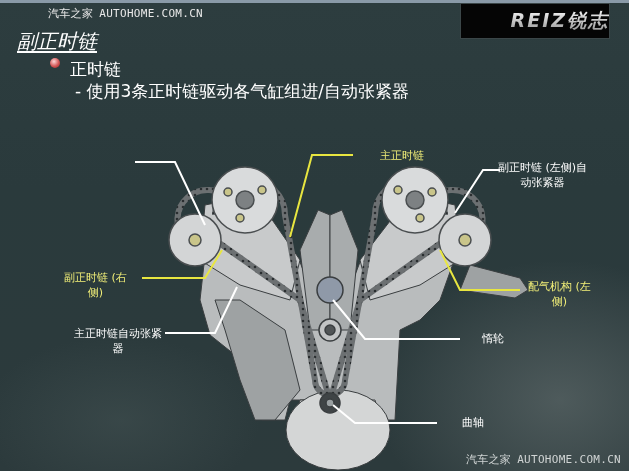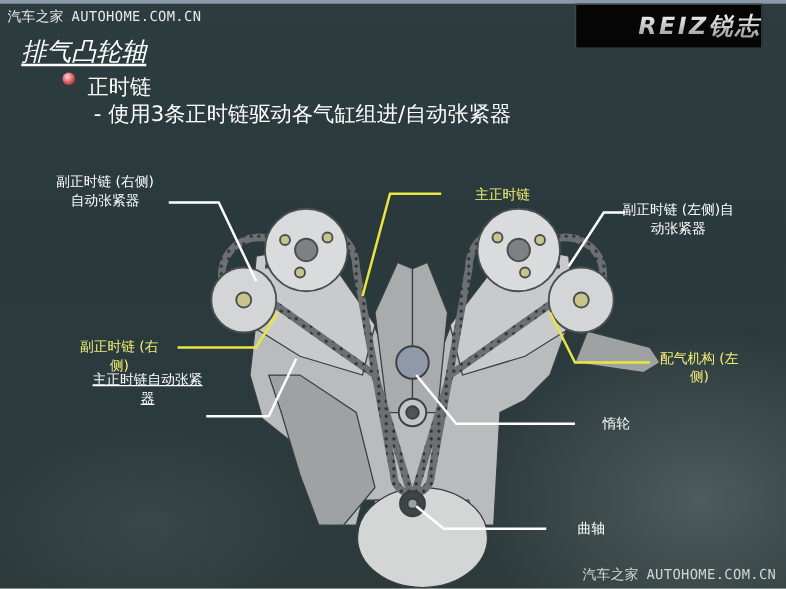--- a/index.html
+++ b/index.html
@@ -9,21 +9,21 @@
       background:
         radial-gradient(ellipse 260px 200px at 560px 400px, rgba(120,130,130,0.45), rgba(0,0,0,0) 70%),
         radial-gradient(ellipse 200px 120px at 120px 420px, rgba(80,95,95,0.35), rgba(0,0,0,0) 70%),
         linear-gradient(180deg,#2d3d3f 0%,#2a3a3c 40%,#2c3a3c 100%);
     }
     .topbar { position:absolute; left:0; top:0; width:629px; height:3px; background:#8a9aa8; }
     .wm { position:absolute; color:#e8e8e8; font-size:11px; letter-spacing:0.3px;
       font-family:"DejaVu Sans Mono","Liberation Mono",monospace; }
     .wm-top { left:6px; top:6px; }
     .wm-bottom { right:8px; bottom:4px; color:#d0d4d4; }
-    .wm .cn { font-family:Liberation Sans, sans-serif; margin-right:6px; }
+    .wm .cn { font-family:Liberation Sans, sans-serif; margin-right:6px;margin-left:42px; }
     .logo { position:absolute; left:460px; top:3px; width:148px; height:34px; background:#050505;
       border:1px solid #3b4648; display:flex; align-items:center; justify-content:flex-end; }
     .logo span { color:#e6e6e6; font-style:italic; font-weight:bold; font-size:19px; letter-spacing:2px;
       font-family:"DejaVu Sans",sans-serif; background:linear-gradient(180deg,#ffffff,#8d8d8d);
       -webkit-background-clip:text; background-clip:text; -webkit-text-fill-color:transparent; }
     .title { position:absolute; left:17px; top:28px; color:#ffffff; font-size:20px; font-style:italic;
       text-decoration:underline; text-underline-offset:3px; }
     .bullet { position:absolute; left:50px; top:58px; display:flex; align-items:flex-start; color:#fff; font-size:17px; }
     .dot { width:10px; height:10px; border-radius:50%; margin-right:10px;
       background:radial-gradient(circle at 40% 35%, #ffd6d6, #d25555 55%, #8a2020); }
@@ -39,21 +39,21 @@
   <div class="topbar"></div>
 
   <div class="wm wm-top">
     <span class="cn">汽车之家</span><span>AUTOHOME.COM.CN</span>
   </div>
 
   <div class="logo">
     <span>REIZ锐志</span>
   </div>
 
-  <div class="title">排气凸轮轴</div>
+  <div class="title">副正时链</div>
 
   <div class="bullet">
     <span class="dot"></span>
     <span>正时链</span>
   </div>
   <div class="sub">- 使用3条正时链驱动各气缸组进/自动张紧器</div>
 
   <svg class="overlay" width="629" height="471">
     <defs>
       <pattern id="chain" width="6" height="6" patternUnits="userSpaceOnUse">
@@ -117,30 +117,28 @@
       <polyline points="353,155 312,155 290,237" stroke="#e8e640"></polyline>
       <polyline points="500,170 483,170 455,213" stroke="#ffffff"></polyline>
       <polyline points="142,278 205,278 222,250" stroke="#e8e640"></polyline>
       <polyline points="520,290 460,290 440,250" stroke="#e8e640"></polyline>
       <polyline points="165,333 215,333 237,287" stroke="#ffffff"></polyline>
       <polyline points="460,339 365,339 333,300" stroke="#ffffff"></polyline>
       <polyline points="437,423 355,423 333,405" stroke="#ffffff"></polyline>
     </g>
   </svg>
 
-  <div class="label" style="left:45px; top:138px; white-space:pre;">副正时链 (右侧)
-自动张紧器</div>
   <div class="label y" style="left:380px; top:148px;">主正时链</div>
   <div class="label" style="left:498px; top:160px; white-space:pre;">副正时链 (左侧)自
 动张紧器</div>
   <div class="label y" style="left:64px; top:270px; white-space:pre;">副正时链 (右
 侧)</div>
   <div class="label y" style="left:528px; top:279px; white-space:pre;">配气机构 (左
 侧)</div>
-  <div class="label" style="left:74px; top:296px; white-space:pre;text-decoration:underline;">主正时链自动张紧
+  <div class="label" style="left:74px; top:326px; white-space:pre;">主正时链自动张紧
 器</div>
   <div class="label" style="left:466px; top:331px;margin-left:16px;">惰轮</div>
   <div class="label" style="left:462px; top:415px;">曲轴</div>
 
   <div class="wm wm-bottom">
     <span class="cn">汽车之家</span><span>AUTOHOME.COM.CN</span>
   </div>
 </div>
 
 </body></html>

